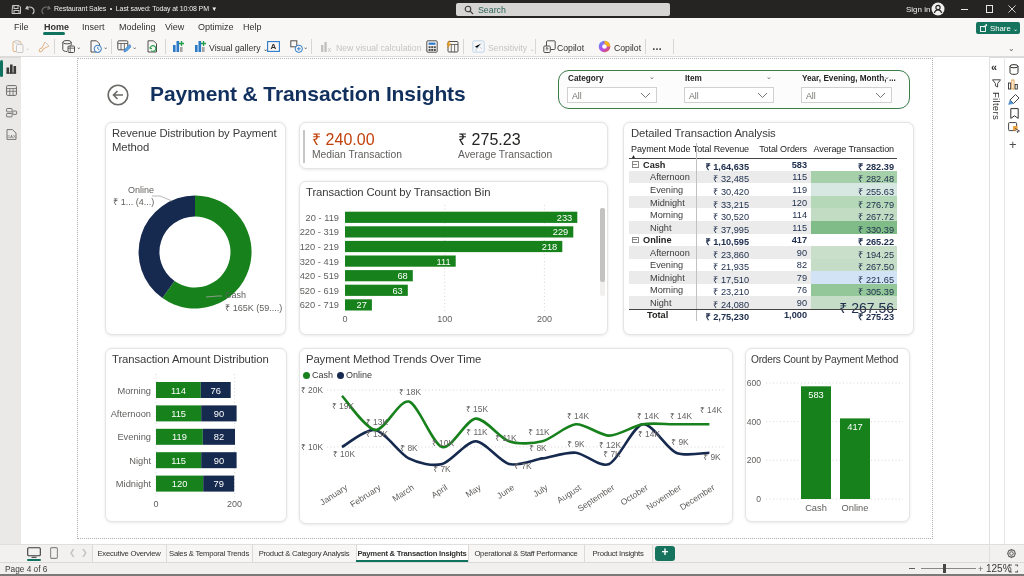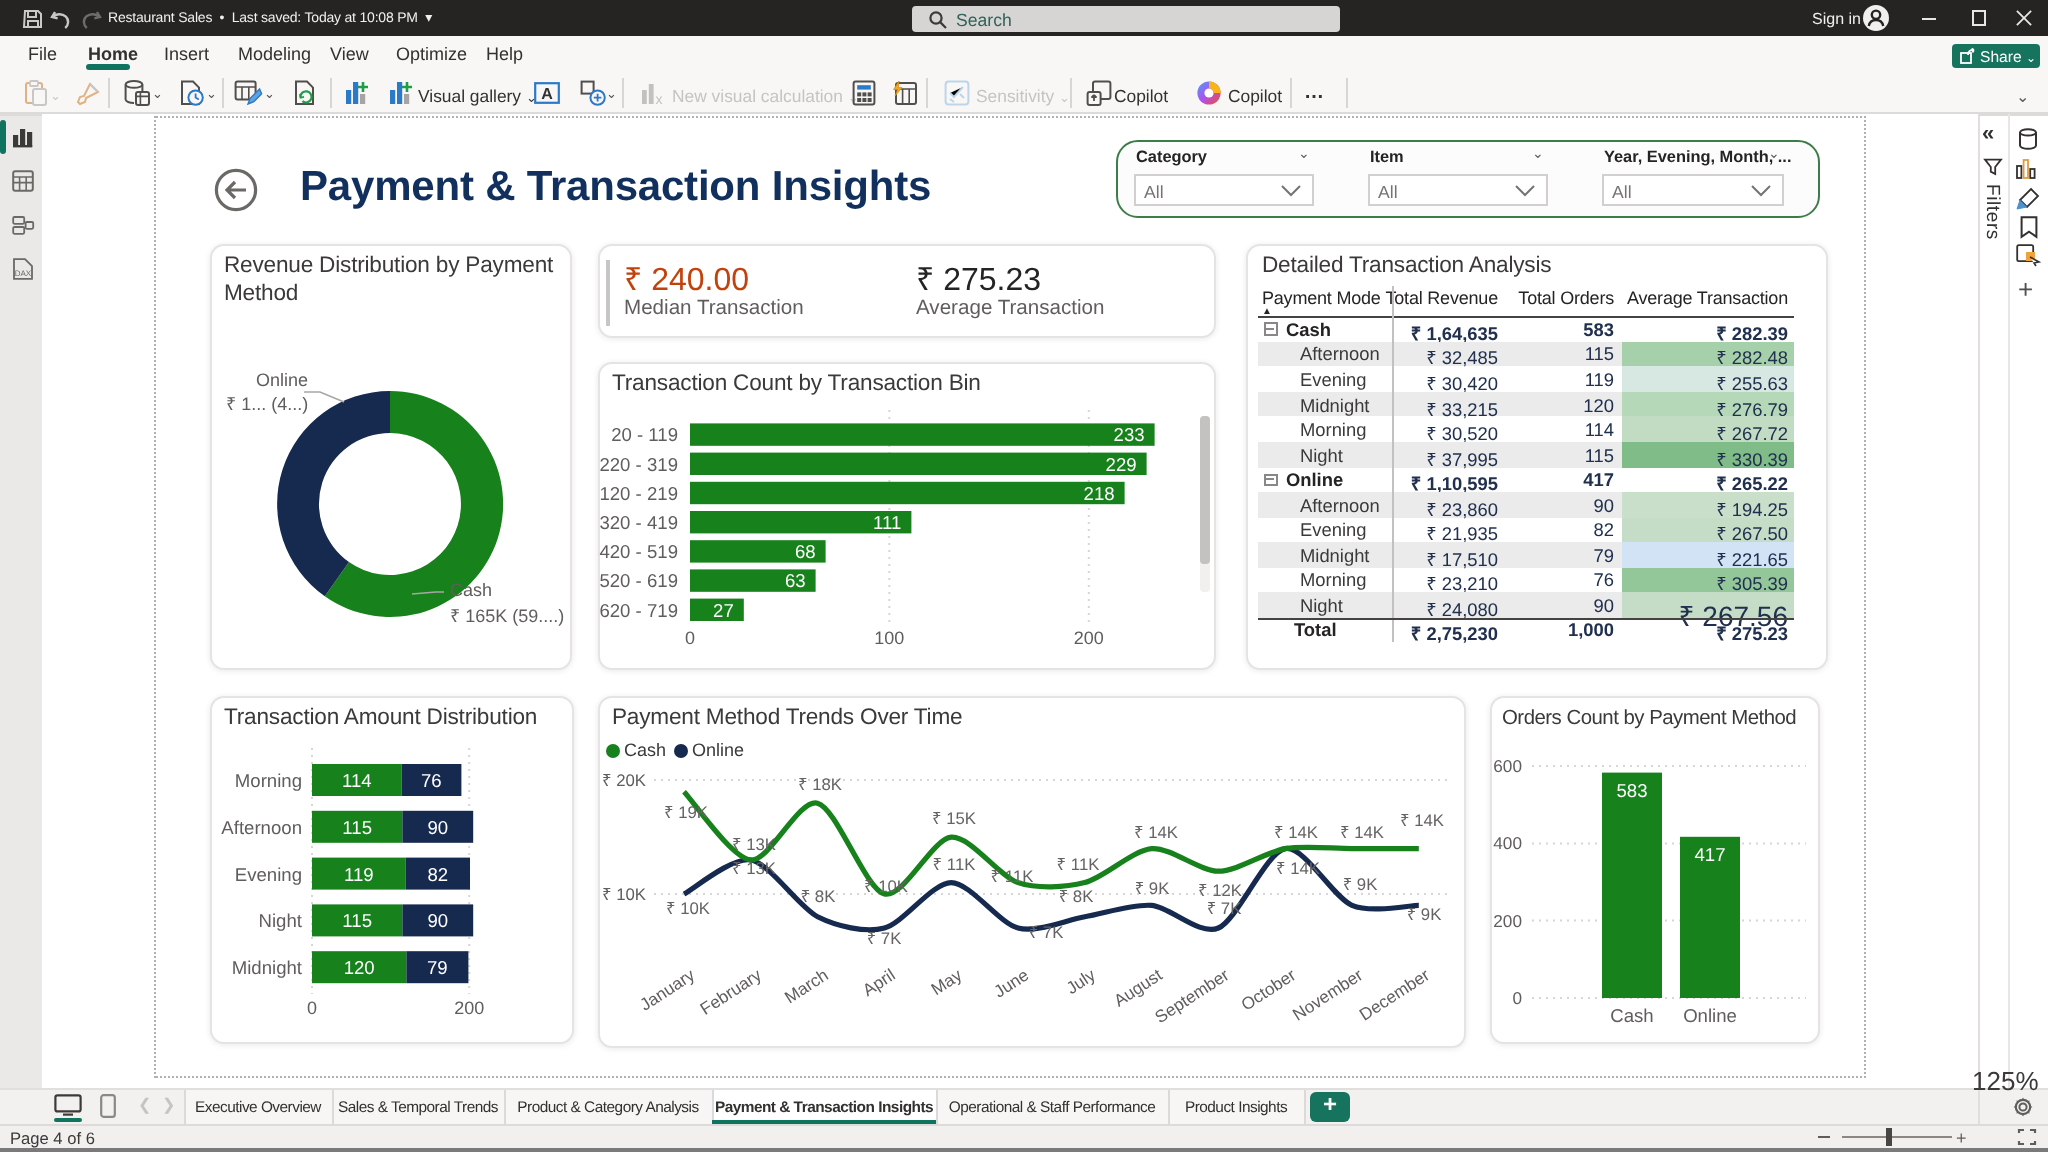--- a/index.html
+++ b/index.html
@@ -521,16 +521,16 @@
  <path d="M5.5 0.8 L6.3 2.2 L4.7 2.2 Z M5.5 10.2 L6.3 8.8 L4.7 8.8 Z M0.8 5.5 L2.2 4.7 L2.2 6.3 Z M10.2 5.5 L8.8 4.7 L8.8 6.3 Z M2.2 2.2 L3.6 2.6 L2.6 3.6 Z M8.8 8.8 L7.4 8.4 L8.4 7.4 Z M8.8 2.2 L8.4 3.6 L7.4 2.6 Z M2.2 8.8 L2.6 7.4 L3.6 8.4 Z" fill="#605e5c"></path>
  <circle cx="5.5" cy="5.5" r="3.6" fill="none" stroke="#605e5c" stroke-width="1.1"></circle>
 </svg>
 <div class="abs" style="left:989px;top:544px;width:1px;height:18px;background:#e1dfdd;"></div>
 <div class="abs" style="left:0;top:562px;width:1024px;height:12px;background:#f1f0ef;border-top:1px solid #dddbd9;"></div>
 <div class="abs" style="left:5px;top:564px;font-size:8.3px;color:#3b3a39;">Page 4 of 6</div>
 <div class="abs" style="left:909px;top:567.5px;width:6px;height:1.2px;background:#605e5c;"></div>
 <div class="abs" style="left:921px;top:568px;width:55px;height:1px;background:#8a8886;"></div>
 <div class="abs" style="left:943px;top:564px;width:3px;height:9px;background:#484644;"></div>
 <div class="abs" style="left:978px;top:563.5px;font-size:9px;color:#605e5c;">+</div>
-<div class="abs" style="left:986px;top:533px;font-size:13px;color:#3b3a39;">125%</div>
+<div class="abs" style="left:986px;top:563px;font-size:10px;color:#3b3a39;">125%</div>
 <svg style="left:1007.5px;top:563.5px;" width="11" height="9" viewBox="0 0 11 9">
  <path d="M1.5 2.5 V1 H4 M7 1 H9.5 V2.5 M9.5 6.5 V8 H7 M4 8 H1.5 V6.5" fill="none" stroke="#605e5c" stroke-width="1.1"></path>
 </svg>
 <div class="abs" style="left:0;top:574px;width:1024px;height:2px;background:#7a7a7a;"></div>
 </body></html>

